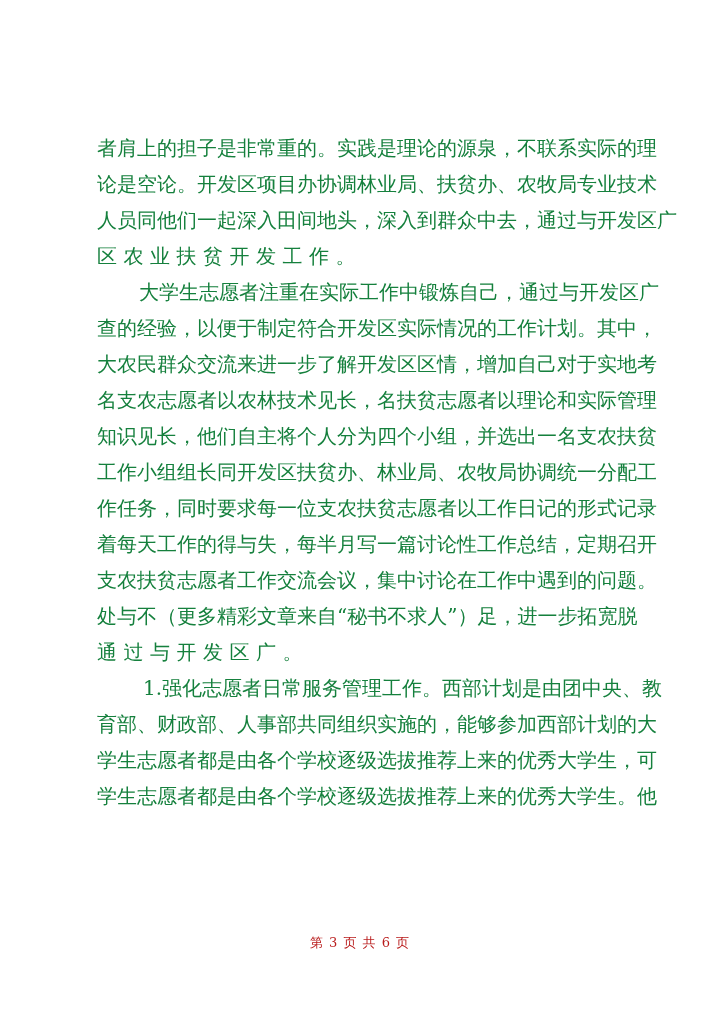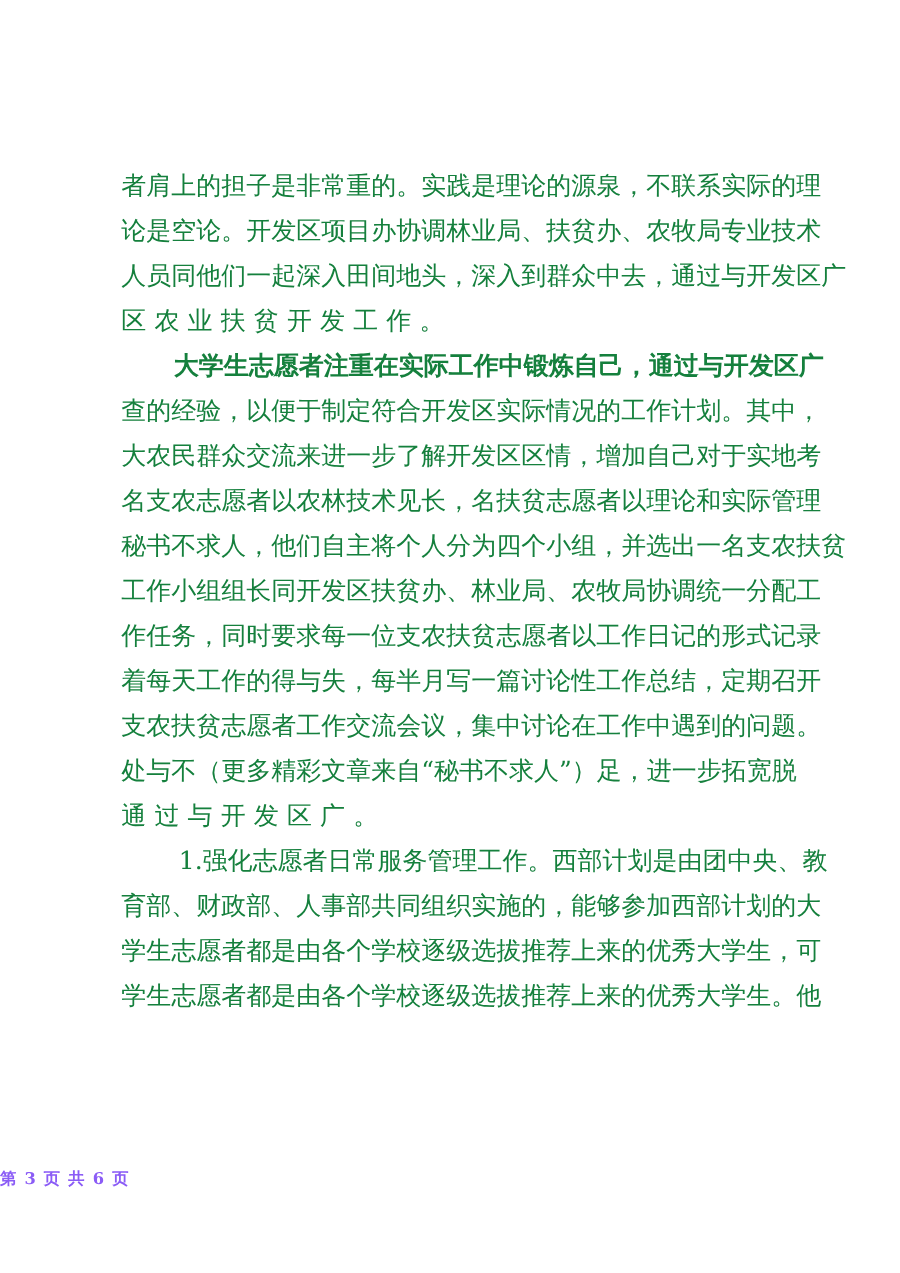--- a/index.html
+++ b/index.html
@@ -17,50 +17,50 @@
   }
   .line {
     display: block;
     height: 36px;
     white-space: nowrap;
     text-align: justify;
     text-align-last: justify;
     letter-spacing: 0px;
   }
   .line.last { text-align-last: left; letter-spacing: 6.5px; }
-  .line.indent { padding-left: 42px; font-weight: bold; }
+  .line.indent { padding-left: 42px; }
   .line.indent1 { padding-left: 46px; }
   .footer {
     position: absolute;
     left: 0; width: 720px;
     top: 934px;
+    text-align: center;
     font-family: "DejaVu Serif", "Liberation Serif", serif;
     font-size: 13px;
-    color: #8b5cf6;
+    color: #b91c1c;
     letter-spacing: 1px;
-    font-weight: bold;
   }
 </style>
 </head>
 <body>
 
 <div class="page">
   <div class="content">
     <div>
       <span class="line">者肩上的担子是非常重的。实践是理论的源泉，不联系实际的理</span>
       <span class="line">论是空论。开发区项目办协调林业局、扶贫办、农牧局专业技术</span>
       <span class="line">人员同他们一起深入田间地头，深入到群众中去，通过与开发区广</span>
       <span class="line last">区农业扶贫开发工作。</span>
     </div>
     <div>
       <span class="line indent">大学生志愿者注重在实际工作中锻炼自己，通过与开发区广</span>
       <span class="line">查的经验，以便于制定符合开发区实际情况的工作计划。其中，</span>
       <span class="line">大农民群众交流来进一步了解开发区区情，增加自己对于实地考</span>
       <span class="line">名支农志愿者以农林技术见长，名扶贫志愿者以理论和实际管理</span>
-      <span class="line">秘书不求人，他们自主将个人分为四个小组，并选出一名支农扶贫</span>
+      <span class="line">知识见长，他们自主将个人分为四个小组，并选出一名支农扶贫</span>
       <span class="line">工作小组组长同开发区扶贫办、林业局、农牧局协调统一分配工</span>
       <span class="line">作任务，同时要求每一位支农扶贫志愿者以工作日记的形式记录</span>
       <span class="line">着每天工作的得与失，每半月写一篇讨论性工作总结，定期召开</span>
       <span class="line">支农扶贫志愿者工作交流会议，集中讨论在工作中遇到的问题。</span>
       <span class="line">处与不（更多精彩文章来自“秘书不求人”）足，进一步拓宽脱</span>
       <span class="line last">通过与开发区广。</span>
     </div>
     <div>
       <span class="line indent1">1.强化志愿者日常服务管理工作。西部计划是由团中央、教</span>
       <span class="line">育部、财政部、人事部共同组织实施的，能够参加西部计划的大</span>

